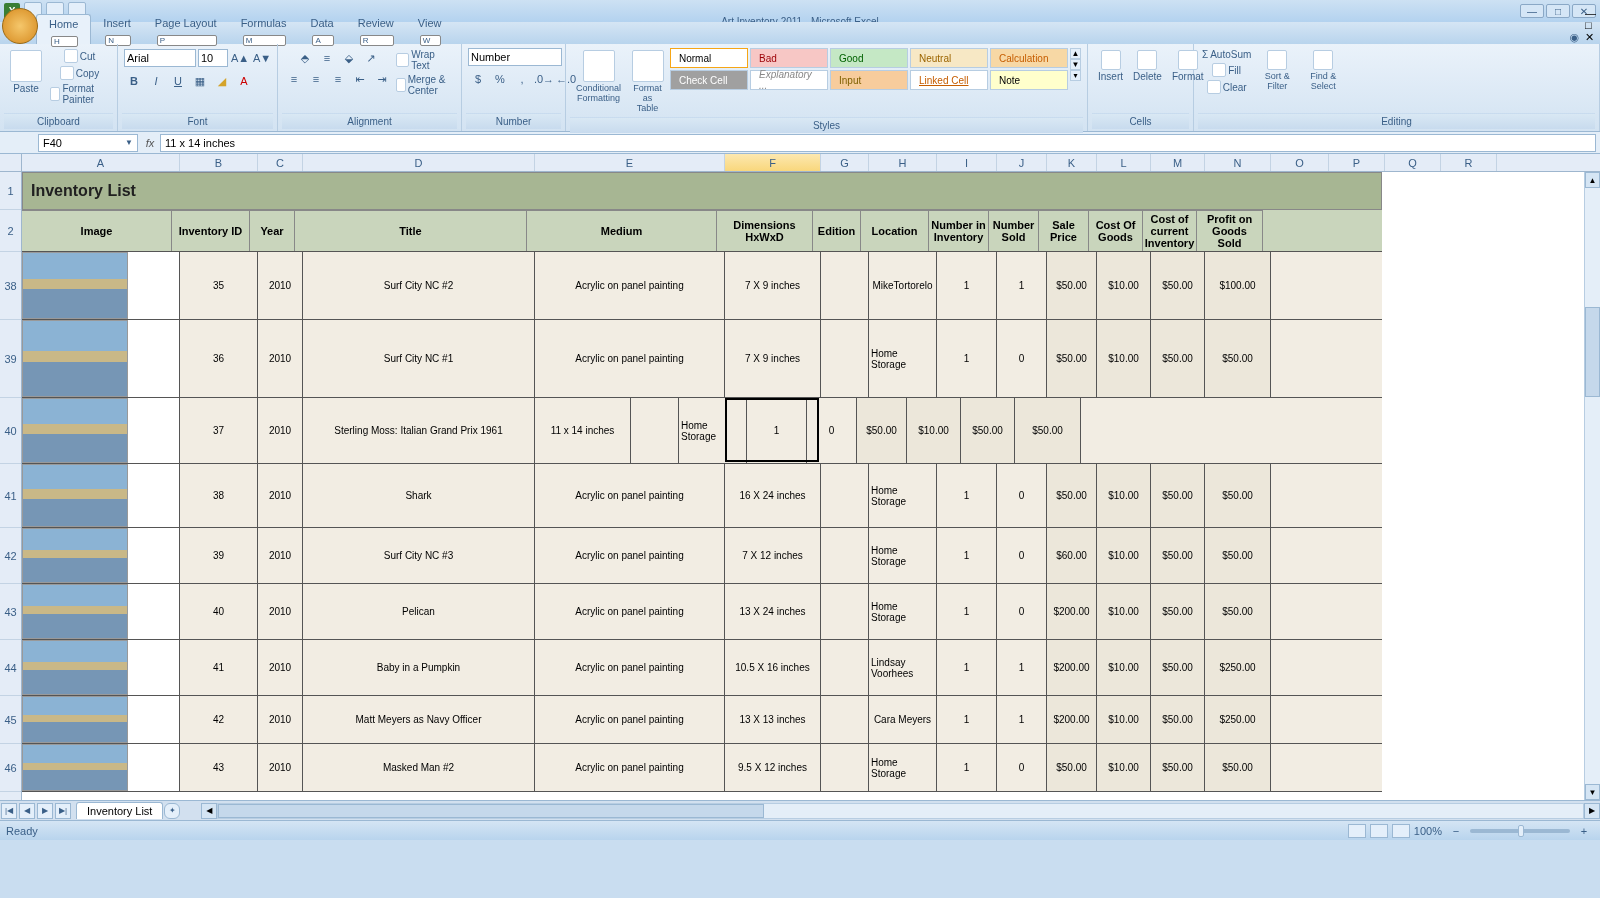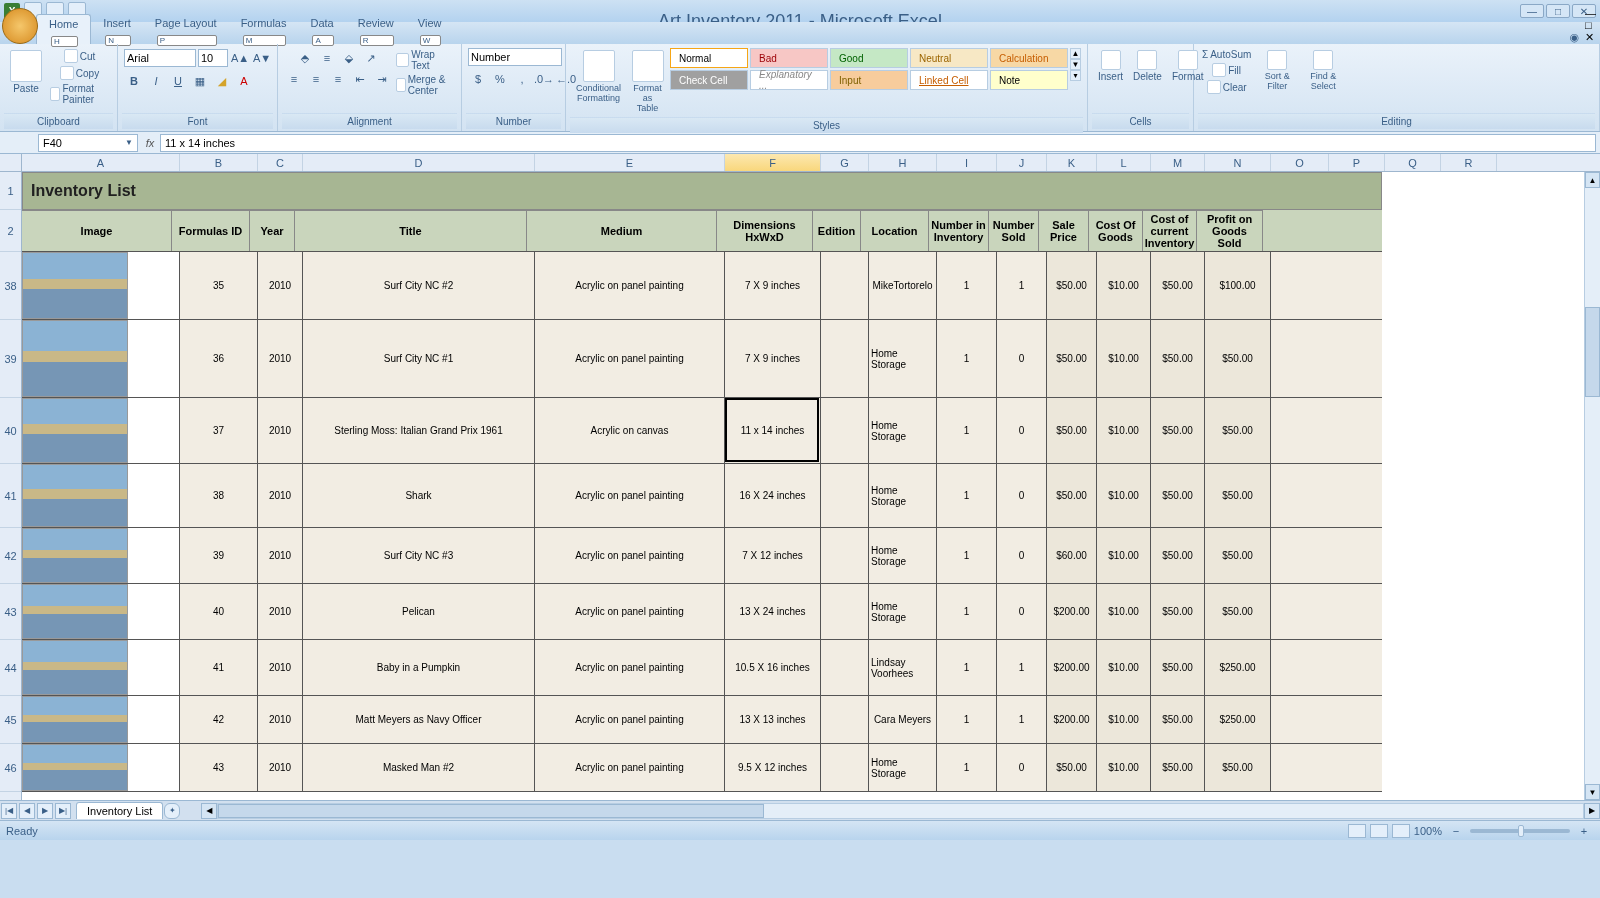--- a/index.html
+++ b/index.html
@@ -3,21 +3,21 @@
 <meta charset="utf-8">
 <style>
 * { box-sizing: border-box; margin: 0; padding: 0; }
 body { font-family: "Segoe UI", Tahoma, sans-serif; font-size: 11px; background: #c9ddf0; overflow: hidden; width: 1600px; height: 898px; }
 
 
 .titlebar { height: 22px; background: linear-gradient(#cde1f3, #b3d2ef); display: flex; align-items: center; padding: 0 4px; position: relative; }
 .titlebar .qat { display: flex; gap: 4px; align-items: center; }
 .titlebar .excel-icon { width: 16px; height: 16px; background: #3a7e35; border-radius: 2px; display: flex; align-items: center; justify-content: center; color: #fff; font-weight: bold; font-size: 10px; }
 .titlebar .qat-btn { width: 18px; height: 18px; background: #e4effa; border: 1px solid #9bb8d3; border-radius: 2px; }
-.titlebar .title { position: absolute; left: 50%; transform: translateX(-50%); color: #3a5f87; font-size: 18px; margin-top: 20px; }
+.titlebar .title { position: absolute; left: 50%; transform: translateX(-50%); color: #3a5f87; font-size: 10px; margin-top: 20px; }
 .titlebar .winbtns { margin-left: auto; display: flex; gap: 2px; }
 .titlebar .winbtn { width: 24px; height: 14px; background: #d5e6f6; border: 1px solid #8aa8c6; border-radius: 2px; display:flex; align-items:center; justify-content:center; color:#3a5f87; font-size:10px; }
 
 
 .tabs { height: 22px; background: linear-gradient(#d5e5f4, #b8d4ed); display: flex; align-items: flex-end; padding-left: 36px; gap: 0; position:relative; }
 .office-btn { position:absolute; left:2px; top:-14px; width:36px; height:36px; border-radius:50%; background: radial-gradient(#f5c76b,#d68a1f); border:1px solid #9b6a15; z-index:10; }
 .tab { padding: 3px 12px; color: #3a5f87; cursor: pointer; font-size:11px; }
 .tab.active { background: #e8f1fa; border-top-left-radius: 3px; border-top-right-radius: 3px; border:1px solid #9bb8d3; border-bottom:none; }
 .tab .hint { font-size: 8px; border:1px solid #888; background:#fff; padding:0 2px; margin-left:2px; border-radius:2px; position:relative; top:6px;}
 .tabs .help { margin-left:auto; margin-right:6px; color:#3a5f87; }
@@ -347,21 +347,21 @@
         <div class="col-h" style="width: 66px;">N</div>
         <div class="col-h" style="width: 58px;">O</div>
         <div class="col-h" style="width: 56px;">P</div>
         <div class="col-h" style="width: 56px;">Q</div>
         <div class="col-h" style="width: 56px;">R</div>
       </div>
     <div class="sheet-body" id="sheet-body">
         <div class="title-row">Inventory List</div>
         <div class="header-row">
           <div class="hc" style="width: 150px;">Image</div>
-          <div class="hc" style="width: 78px;">Formulas ID</div>
+          <div class="hc" style="width: 78px;">Inventory ID</div>
           <div class="hc" style="width: 45px;">Year</div>
           <div class="hc" style="width: 232px;">Title</div>
           <div class="hc" style="width: 190px;">Medium</div>
           <div class="hc" style="width: 96px;">Dimensions HxWxD</div>
           <div class="hc" style="width: 48px;">Edition</div>
           <div class="hc" style="width: 68px;">Location</div>
           <div class="hc" style="width: 60px;">Number in Inventory</div>
           <div class="hc" style="width: 50px; text-align: center;">Number Sold</div>
           <div class="hc" style="width: 50px;">Sale Price</div>
           <div class="hc" style="width: 54px;">Cost Of Goods</div>
@@ -404,21 +404,20 @@
           <div class="dc" style="width: 54px; background: rgb(236, 231, 218);">$50.00</div>
           <div class="dc" style="width: 66px; background: rgb(236, 231, 218);">$50.00</div>
         </div>
         <div class="data-row" style="height: 66px;">
           <div class="dc img" style="width: 158px;">
             <div class="thumb"></div>
           </div>
           <div class="dc" style="width: 78px;">37</div>
           <div class="dc" style="width: 45px;">2010</div>
           <div class="dc" style="width: 232px;">Sterling Moss: Italian Grand Prix 1961</div>
-          <div class="dc" style="width: 190px;">Acrylic on canvas</div>
           <div class="dc" style="width: 96px;">11 x 14 inches</div>
           <div class="dc" style="width: 48px;"></div>
           <div class="dc" style="width: 68px;">Home Storage</div>
           <div class="dc" style="width: 60px;">1</div>
           <div class="dc" style="width: 50px;">0</div>
           <div class="dc" style="width: 50px; background: rgb(236, 231, 218);">$50.00</div>
           <div class="dc" style="width: 54px; background: rgb(236, 231, 218);">$10.00</div>
           <div class="dc" style="width: 54px; background: rgb(236, 231, 218);">$50.00</div>
           <div class="dc" style="width: 66px; background: rgb(236, 231, 218);">$50.00</div>
         </div>

